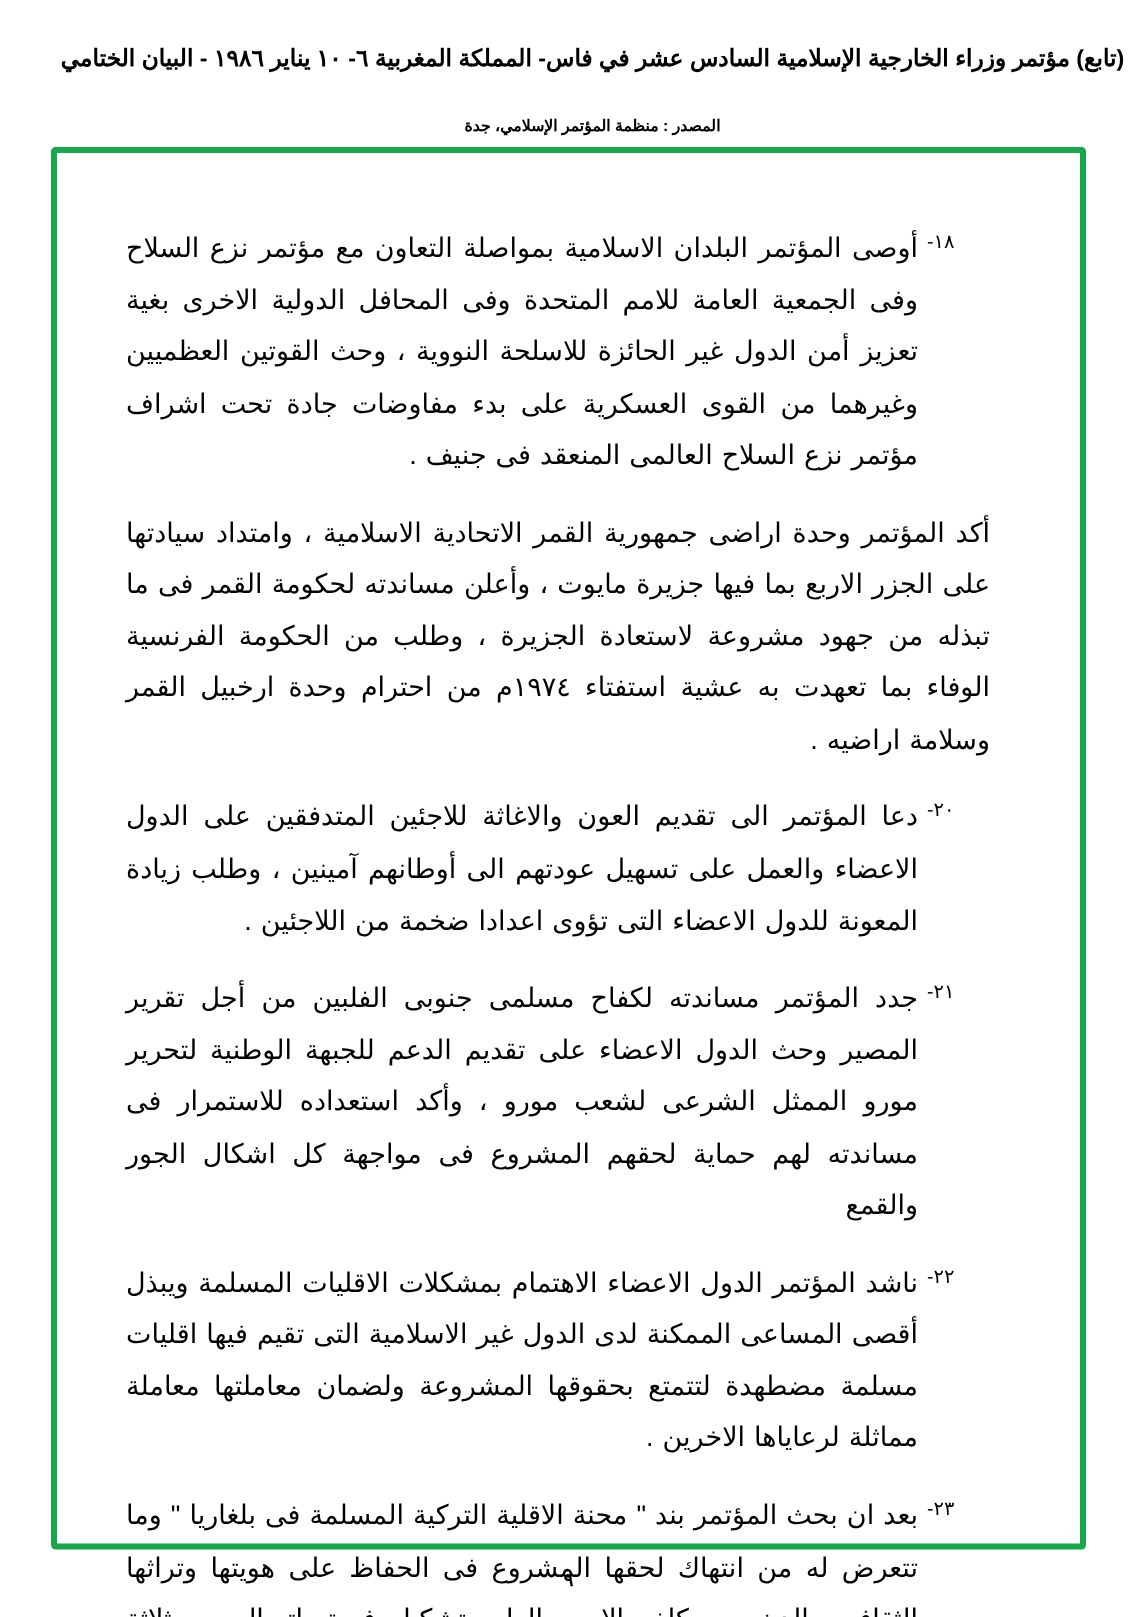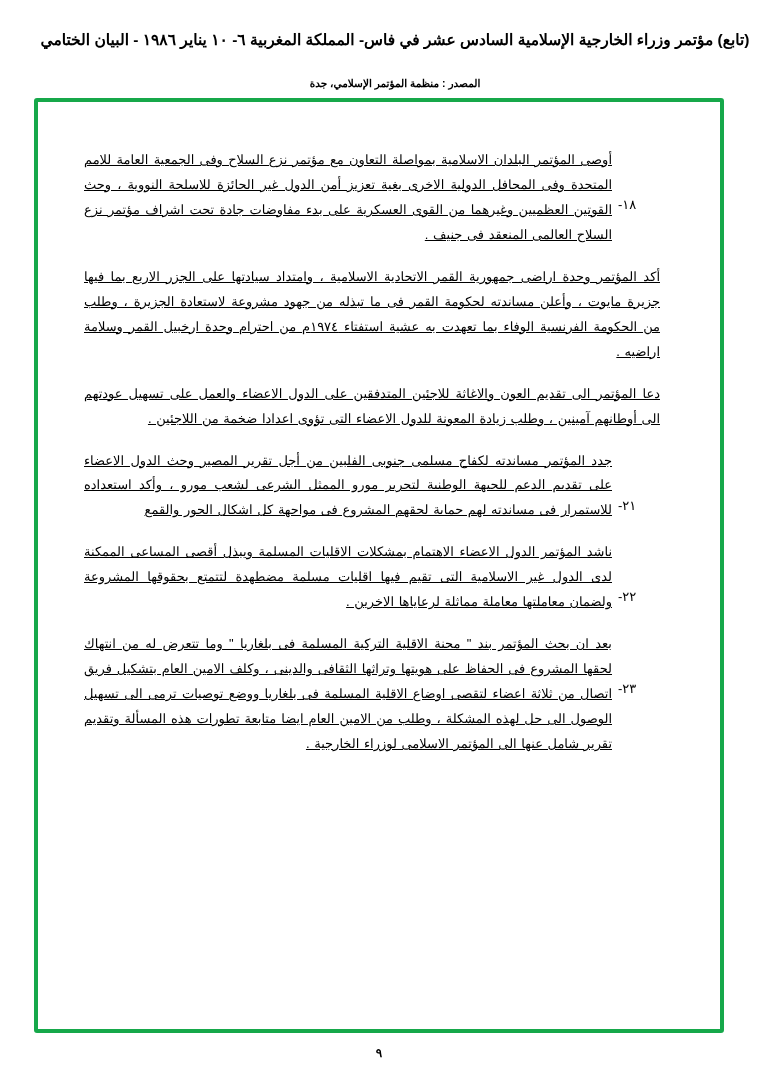--- a/index.html
+++ b/index.html
@@ -68,31 +68,29 @@
   .para-num {
     flex: 0 0 auto;
     width: 42px;
     text-align: left;
     font-size: 13px;
     line-height: 1.92;
     padding-left: 6px;
     padding-top: 1px;
     white-space: nowrap;
     font-weight: normal;
-    margin-top: 44px;
   }
   .para-body {
     flex: 1 1 auto;
-    font-size: 13px;
+    font-size: 18px;
     line-height: 1.92;
     text-align: justify;
     text-align-last: justify;
     letter-spacing: 0.2px;
     word-spacing: 1px;
-    text-decoration: underline;
   }
   .para-body.last-right {
     text-align-last: right;
   }
   .page-number {
     position: absolute;
     bottom: 18px;
     left: 0;
     width: 758px;
     text-align: center;
@@ -116,20 +114,21 @@
       <div class="para">
         <div class="para-num">١٨-</div>
         <div class="para-body last-right">أوصى المؤتمر البلدان الاسلامية بمواصلة التعاون مع مؤتمر نزع السلاح وفى الجمعية العامة للامم المتحدة وفى المحافل الدولية الاخرى بغية تعزيز أمن الدول غير الحائزة للاسلحة النووية ، وحث القوتين العظميين وغيرهما من القوى العسكرية على بدء مفاوضات جادة تحت اشراف مؤتمر نزع السلاح العالمى المنعقد فى جنيف .</div>
       </div>
 
       <div class="para">
         <div class="para-body last-right">أكد المؤتمر وحدة اراضى جمهورية القمر الاتحادية الاسلامية ، وامتداد سيادتها على الجزر الاربع بما فيها جزيرة مايوت ، وأعلن مساندته لحكومة القمر فى ما تبذله من جهود مشروعة لاستعادة الجزيرة ، وطلب من الحكومة الفرنسية الوفاء بما تعهدت به عشية استفتاء ١٩٧٤م من احترام وحدة ارخبيل القمر وسلامة اراضيه .</div>
       </div>
 
       <div class="para">
+        <div class="para-num">٢٠-</div>
         <div class="para-body last-right">دعا المؤتمر الى تقديم العون والاغاثة للاجئين المتدفقين على الدول الاعضاء والعمل على تسهيل عودتهم الى أوطانهم آمينين ، وطلب زيادة المعونة للدول الاعضاء التى تؤوى اعدادا ضخمة من اللاجئين .</div>
       </div>
 
       <div class="para">
         <div class="para-num">٢١-</div>
         <div class="para-body last-right">جدد المؤتمر مساندته لكفاح مسلمى جنوبى الفلبين من أجل تقرير المصير وحث الدول الاعضاء على تقديم الدعم للجبهة الوطنية لتحرير مورو الممثل الشرعى لشعب مورو ، وأكد استعداده للاستمرار فى مساندته لهم حماية لحقهم المشروع فى مواجهة كل اشكال الجور والقمع</div>
       </div>
 
       <div class="para">
         <div class="para-num">٢٢-</div>

